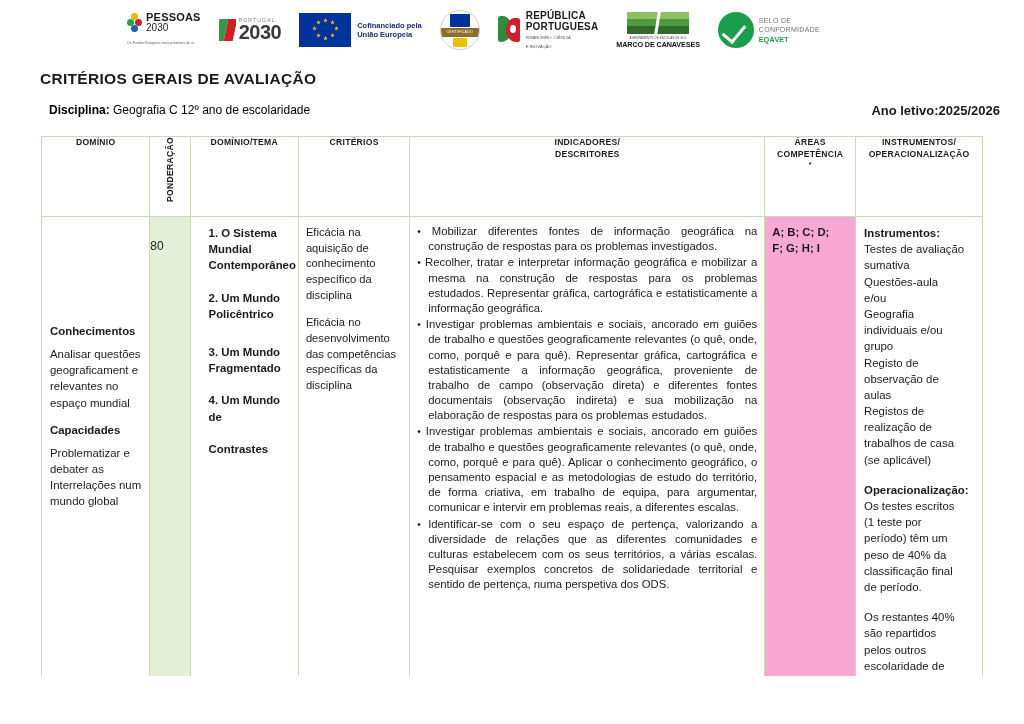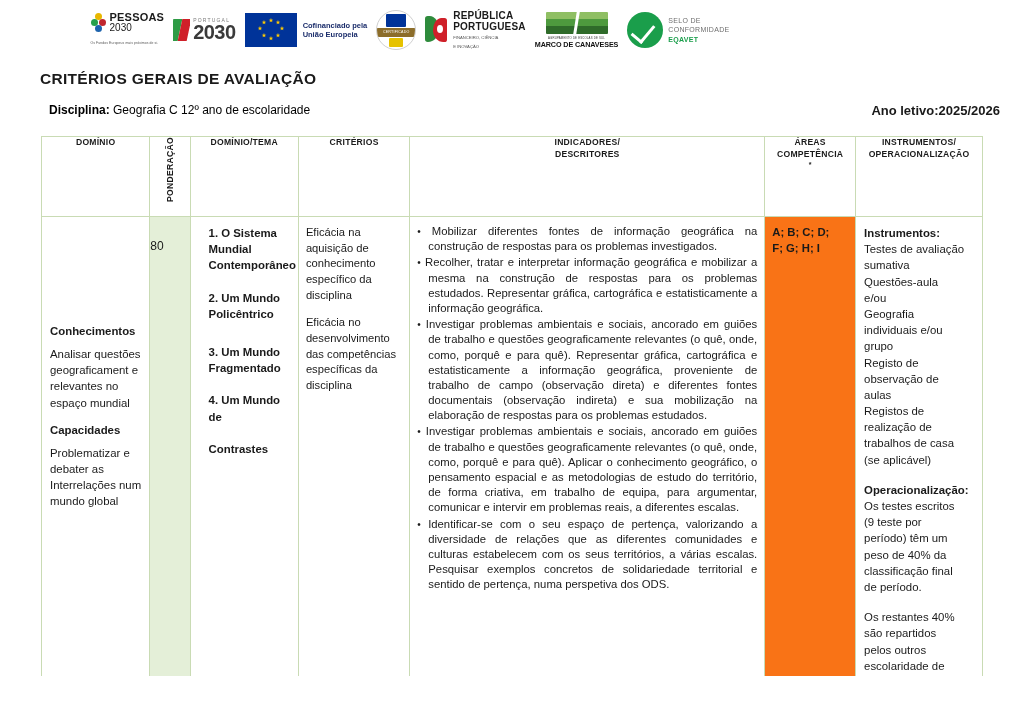--- a/index.html
+++ b/index.html
@@ -9,22 +9,22 @@
     background: #ffffff;
     font-family: "Liberation Sans", sans-serif;
     color: #111111;
     overflow: hidden;
   }
   .page { position: relative; width: 1024px; height: 724px; background:#fff; }
 
   
   .logo-strip {
     position: absolute; left: 0; top: 12px; width: 820px;
-    display: flex; align-items: flex-start; justify-content: center;
-    gap: 9px;
+    display: flex; align-items: flex-start; justify-content: flex-end;
+    gap: 18px;
   }
   .logo { display: flex; align-items: center; height: 36px; }
 
   .logo-pessoas { flex-direction: column; align-items: flex-start; height: auto; }
   .lp-row { display:flex; align-items:center; gap:4px; }
   .lp-mark { width: 15px; height: 19px; position: relative; }
   .lp-mark i { position:absolute; display:block; border-radius:50%; }
   .lp-mark i:nth-child(1){ width:7px;height:7px;background:#e8b700; left:4px; top:0; }
   .lp-mark i:nth-child(2){ width:7px;height:7px;background:#27a04b; left:0px; top:6px; }
   .lp-mark i:nth-child(3){ width:7px;height:7px;background:#c0262e; left:8px; top:6px; }
@@ -139,21 +139,21 @@
     font-size: 8.6px; font-weight: 700; letter-spacing:.3px;
   }
   th.vert { background: #ffffff; }
   .star { display:block; font-size: 7px; line-height: 1.4; }
 
   td.c-dominio   { background:#ffffff; padding: 8px 6px 8px 8px; }
   td.c-pond      { background:#e4efd8; text-align:left; padding-top: 22px; font-size: 12px; color:#1a1a1a; }
   td.c-tema      { background:#ffffff; padding: 8px 6px 8px 18px; }
   td.c-criterios { background:#ffffff; padding: 8px 6px 8px 7px; }
   td.c-indic     { background:#ffffff; padding: 7px 7px 8px 7px; }
-  td.c-areas     { background:#f97316; padding: 8px 19px 8px 7px; }
+  td.c-areas     { background:#f9a8d4; padding: 8px 19px 8px 7px; }
   td.c-instr     { background:#ffffff; padding: 8px 6px 8px 8px; }
 
   .dom-head { font-size: 11.4px; font-weight: 700; color:#1a1a1a; }
   .dom-body { font-size: 11.4px; color:#1a1a1a; line-height: 1.42; margin-top: 9px; }
   .dom-gap { height: 13px; }
 
   .tema-item { font-size: 11.4px; font-weight: 700; color:#1a1a1a; line-height: 1.42; }
   .tema-gap { height: 16px; }
   .tema-gap-lg { height: 22px; }
 
@@ -374,21 +374,21 @@
           <div class="instr-line">Registo de</div>
           <div class="instr-line">observação de</div>
           <div class="instr-line">aulas</div>
           <div class="instr-line">Registos de</div>
           <div class="instr-line">realização de</div>
           <div class="instr-line">trabalhos de casa</div>
           <div class="instr-line">(se aplicável)</div>
           <div class="instr-gap"></div>
           <div class="instr-head">Operacionalização:</div>
           <div class="instr-line">Os testes escritos</div>
-          <div class="instr-line">(9 teste por</div>
+          <div class="instr-line">(1 teste por</div>
           <div class="instr-line">período) têm um</div>
           <div class="instr-line">peso de 40% da</div>
           <div class="instr-line">classificação final</div>
           <div class="instr-line">de período.</div>
           <div class="instr-gap"></div>
           <div class="instr-line">Os restantes 40%</div>
           <div class="instr-line">são repartidos</div>
           <div class="instr-line">pelos outros</div>
           <div class="instr-line">escolaridade de</div>
         </td>

